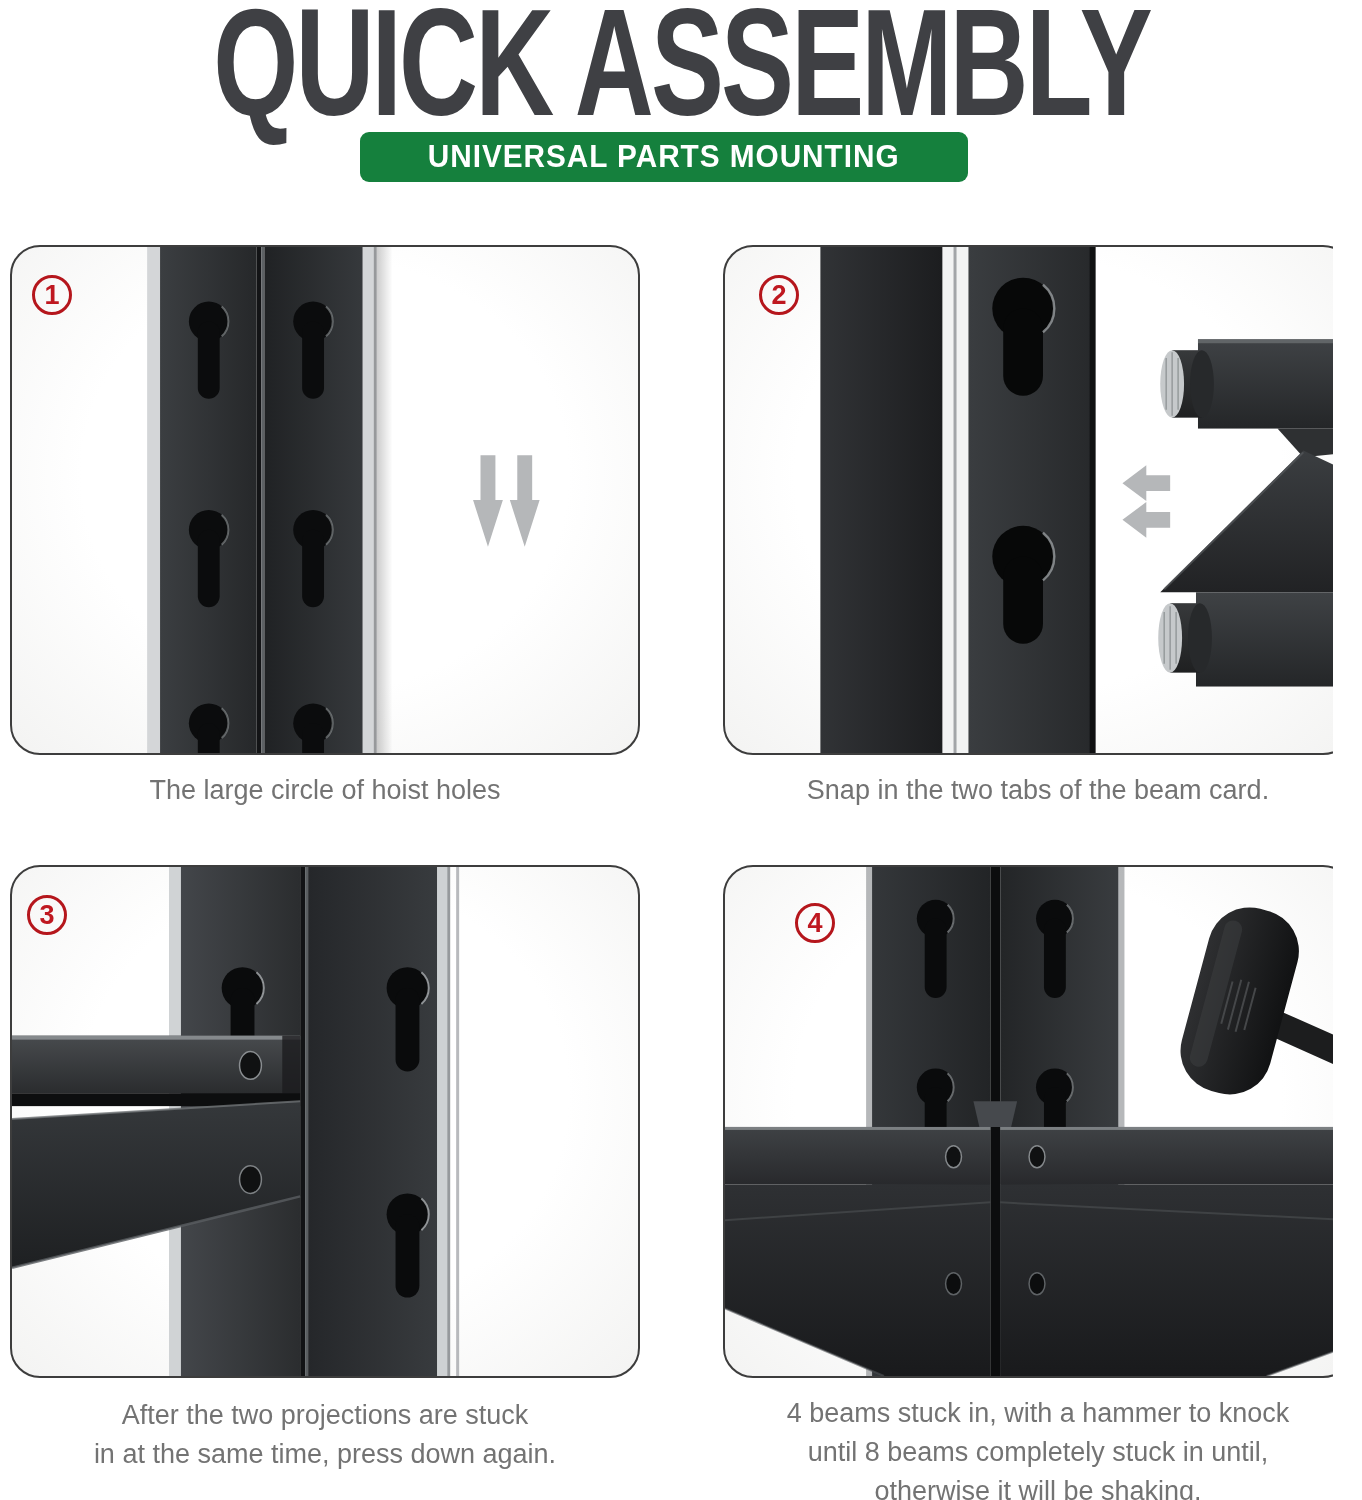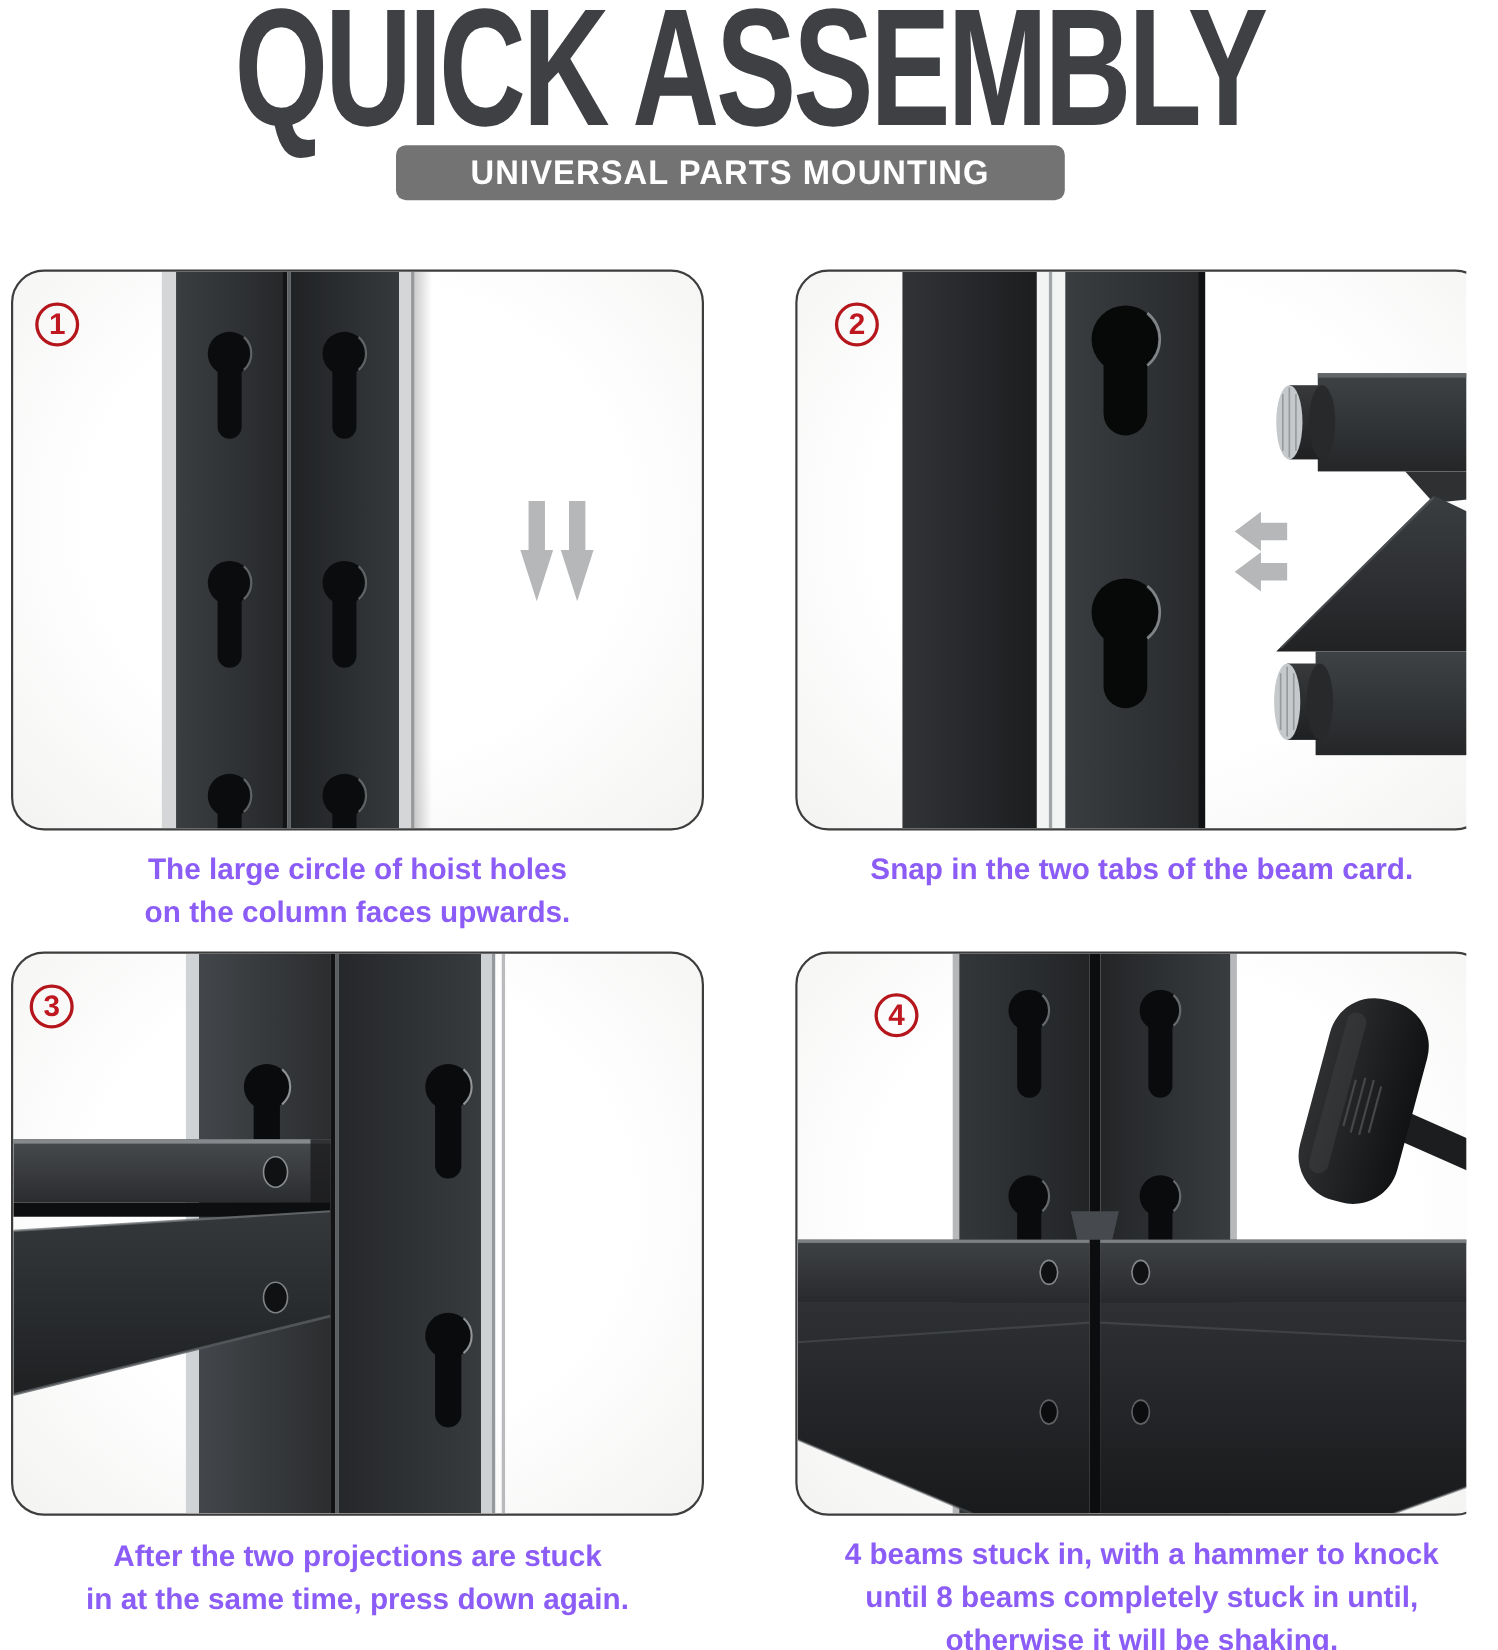--- a/index.html
+++ b/index.html
@@ -23,36 +23,36 @@
   #panel2{left:723px;top:245px; height:510px;}
   #panel3{left:10px; top:865px; height:513px;}
   #panel4{left:723px;top:865px; height:513px;}
   .badge{position:absolute;width:40px;height:40px;border-radius:50%;
         border:3px solid #b5161c;color:#bf1820;display:flex;align-items:center;
         justify-content:center;font-size:27px;font-weight:bold;box-sizing:border-box;
         background:transparent;z-index:5;}
   #badge1{left:20px;top:28px;} #badge2{left:34px;top:28px;}
   #badge3{left:15px;top:28px;} #badge4{left:70px;top:36px;}
   
-  .caption{position:absolute;width:630px;text-align:center;font-weight:bold;
-        font-size:27px;line-height:39px;color:#8b5cf6;}
+  .caption{position:absolute;width:630px;text-align:center;font-weight:normal;
+        font-size:27px;line-height:39px;color:#737373;}
   #cap1{left:10px; top:771px;}
   #cap2{left:723px;top:771px;}
   #cap3{left:10px; top:1396px;}
   #cap4{left:723px;top:1394px;}
 </style>
 </head>
 <body>
 
 <div class="page">
 
   <div class="title-wrap">
     <span class="t">QUICK ASSEMBLY</span>
   </div>
-  <div class="banner" style="background:#737373;color:#ffffff;">
+  <div class="banner" style="background:#15803d;color:#ffffff;">
     <span class="b">UNIVERSAL PARTS MOUNTING</span>
   </div>
 
   <div class="panel" id="panel1">
     <svg viewBox="0 0 630 510" preserveAspectRatio="none">
       <defs>
         <linearGradient id="p1L" x1="0" y1="0" x2="1" y2="0">
           <stop offset="0" stop-color="#3b3e41"></stop>
             <stop offset="1" stop-color="#26282a"></stop>
         </linearGradient>
@@ -283,21 +283,20 @@
           <rect x="484" y="58" width="18" height="152" rx="9" fill="#3c3e40" opacity="0.55"></rect>
           <path d="M506,118 v44 M514,114 v52 M522,114 v52 M530,118 v44" stroke="#454749" stroke-width="2" fill="none"></path>
         </g>
       </g>
     </svg>
     <div class="badge" id="badge4">4</div>
   </div>
 
   <div class="caption" id="cap1">
     <div>The large circle of hoist holes</div>
-    <div>on the column faces upwards.</div>
   </div>
   <div class="caption" id="cap3">
     <div>After the two projections are stuck</div>
     <div>in at the same time, press down again.</div>
   </div>
   <div class="caption" id="cap2">
     <div>Snap in the two tabs of the beam card.</div>
   </div>
   <div class="caption" id="cap4">
     <div>4 beams stuck in, with a hammer to knock</div>

